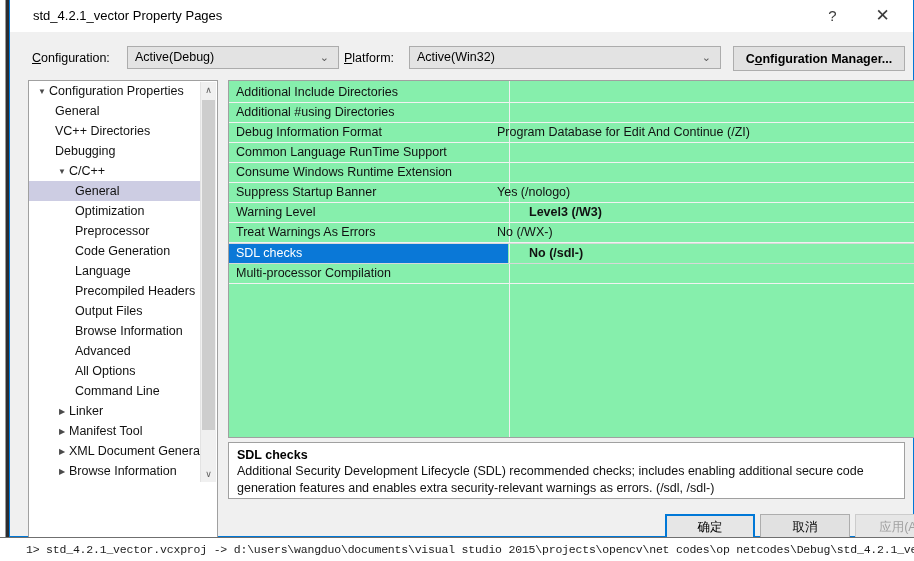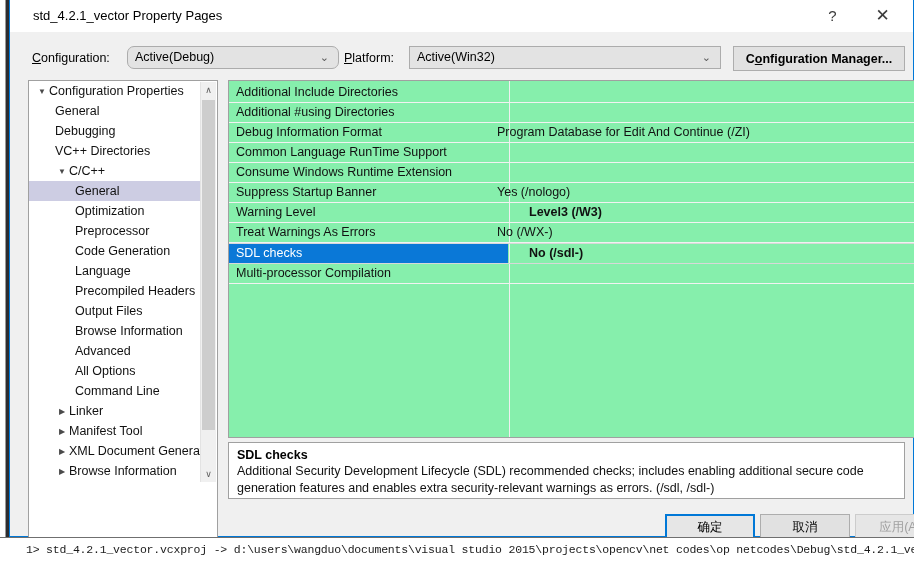--- a/index.html
+++ b/index.html
@@ -141,21 +141,21 @@
     white-space: nowrap;
   }
   .combo .chev {
     position: absolute;
     right: 9px;
     top: 0;
     line-height: 21px;
     font-size: 11px;
     color: #5a5a5a;
   }
-  #combo-configuration { left: 117px; top: 46px; width: 212px; border-radius: 7px; }
+  #combo-configuration { left: 117px; top: 46px; width: 212px; }
   #combo-platform { left: 399px; top: 46px; width: 312px; }
 
   .btn {
     position: absolute;
     background: #e1e1e1;
     border: 1px solid #adadad;
     box-sizing: border-box;
     font-family: "Liberation Sans", sans-serif;
     font-size: 12.5px;
     color: #000;
@@ -466,22 +466,22 @@
       <span>Active(Win32)</span>
       <span class="chev">⌄</span>
     </div>
 
     <button class="btn" id="btn-config-manager">C<u>o</u>nfiguration Manager...</button>
 
     <div class="tree-panel">
       <div class="tree-inner" id="tree-inner">
           <div class="tree-row indent0"><span class="tw">▼</span><span>Configuration Properties</span></div>
           <div class="tree-row indent1"><span>General</span></div>
+          <div class="tree-row indent1"><span>VC++ Directories</span></div>
           <div class="tree-row indent1"><span>Debugging</span></div>
-          <div class="tree-row indent1"><span>VC++ Directories</span></div>
           <div class="tree-row indent1"><span class="tw">▼</span><span>C/C++</span></div>
           <div class="tree-row indent2 selected"><span>General</span></div>
           <div class="tree-row indent2"><span>Optimization</span></div>
           <div class="tree-row indent2"><span>Preprocessor</span></div>
           <div class="tree-row indent2"><span>Code Generation</span></div>
           <div class="tree-row indent2"><span>Language</span></div>
           <div class="tree-row indent2"><span>Precompiled Headers</span></div>
           <div class="tree-row indent2"><span>Output Files</span></div>
           <div class="tree-row indent2"><span>Browse Information</span></div>
           <div class="tree-row indent2"><span>Advanced</span></div>

